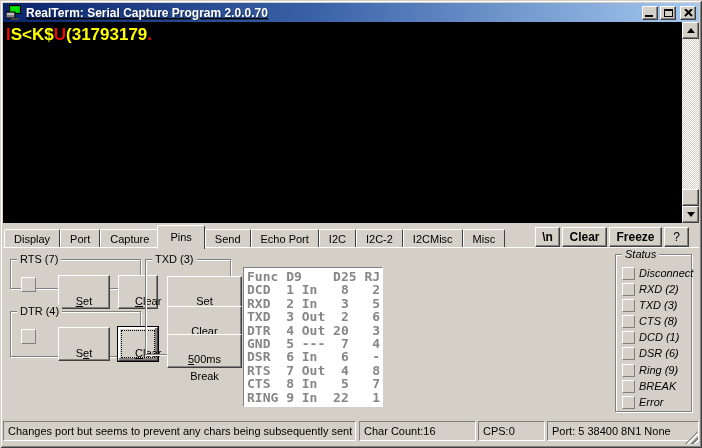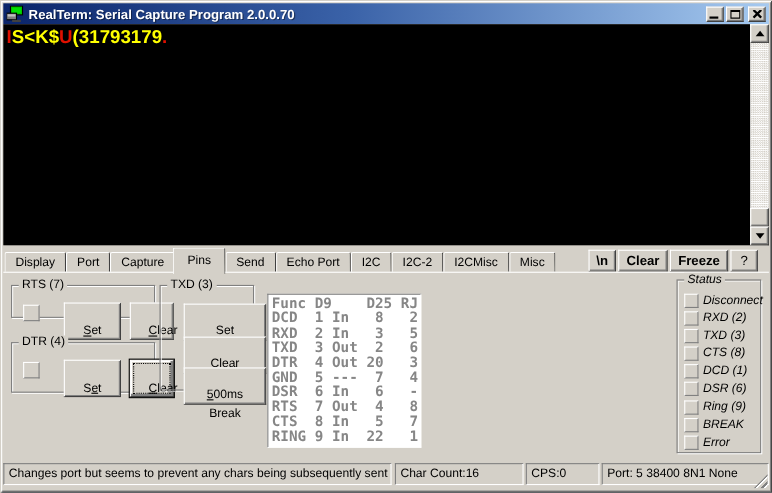--- a/index.html
+++ b/index.html
@@ -4,21 +4,21 @@
 <style>
   html,body{margin:0;padding:0;background:#3a6ea5;}
   *{box-sizing:border-box;font-family:"Liberation Sans",sans-serif;}
   .window{position:relative;width:702px;height:448px;background:#d4d0c8;
     box-shadow:inset 1px 1px 0 #d4d0c8,inset -1px -1px 0 #404040,
                inset 2px 2px 0 #ffffff,inset -2px -2px 0 #808080;
     overflow:hidden;}
   
   .titlebar{position:absolute;left:3px;top:3px;width:696px;height:19px;
     background:linear-gradient(90deg,#0a246a 0%,#3a62a8 45%,#a6caf0 100%);
-    display:flex;align-items:center;padding:0 3px;}
+    display:flex;align-items:center;padding:0 3px;text-decoration:underline;}
   .app-icon{width:16px;height:15px;margin-right:4px;flex:0 0 auto;}
   .title-text{color:#fff;font-size:12px;font-weight:bold;white-space:nowrap;
     text-shadow:1px 1px 0 rgba(0,0,0,.4);}
   .win-buttons{margin-left:auto;display:flex;align-items:center;}
   .winbtn{width:16px;height:14px;padding:0;background:#d4d0c8;position:relative;
     border:1px solid;border-color:#fff #404040 #404040 #fff;
     box-shadow:inset -1px -1px 0 #808080;margin-left:2px;display:flex;
     align-items:center;justify-content:center;}
   .winbtn.close{margin-left:4px;}
   .g-min{display:block;width:8px;height:2px;background:#000;margin-top:7px;margin-right:3px;}

